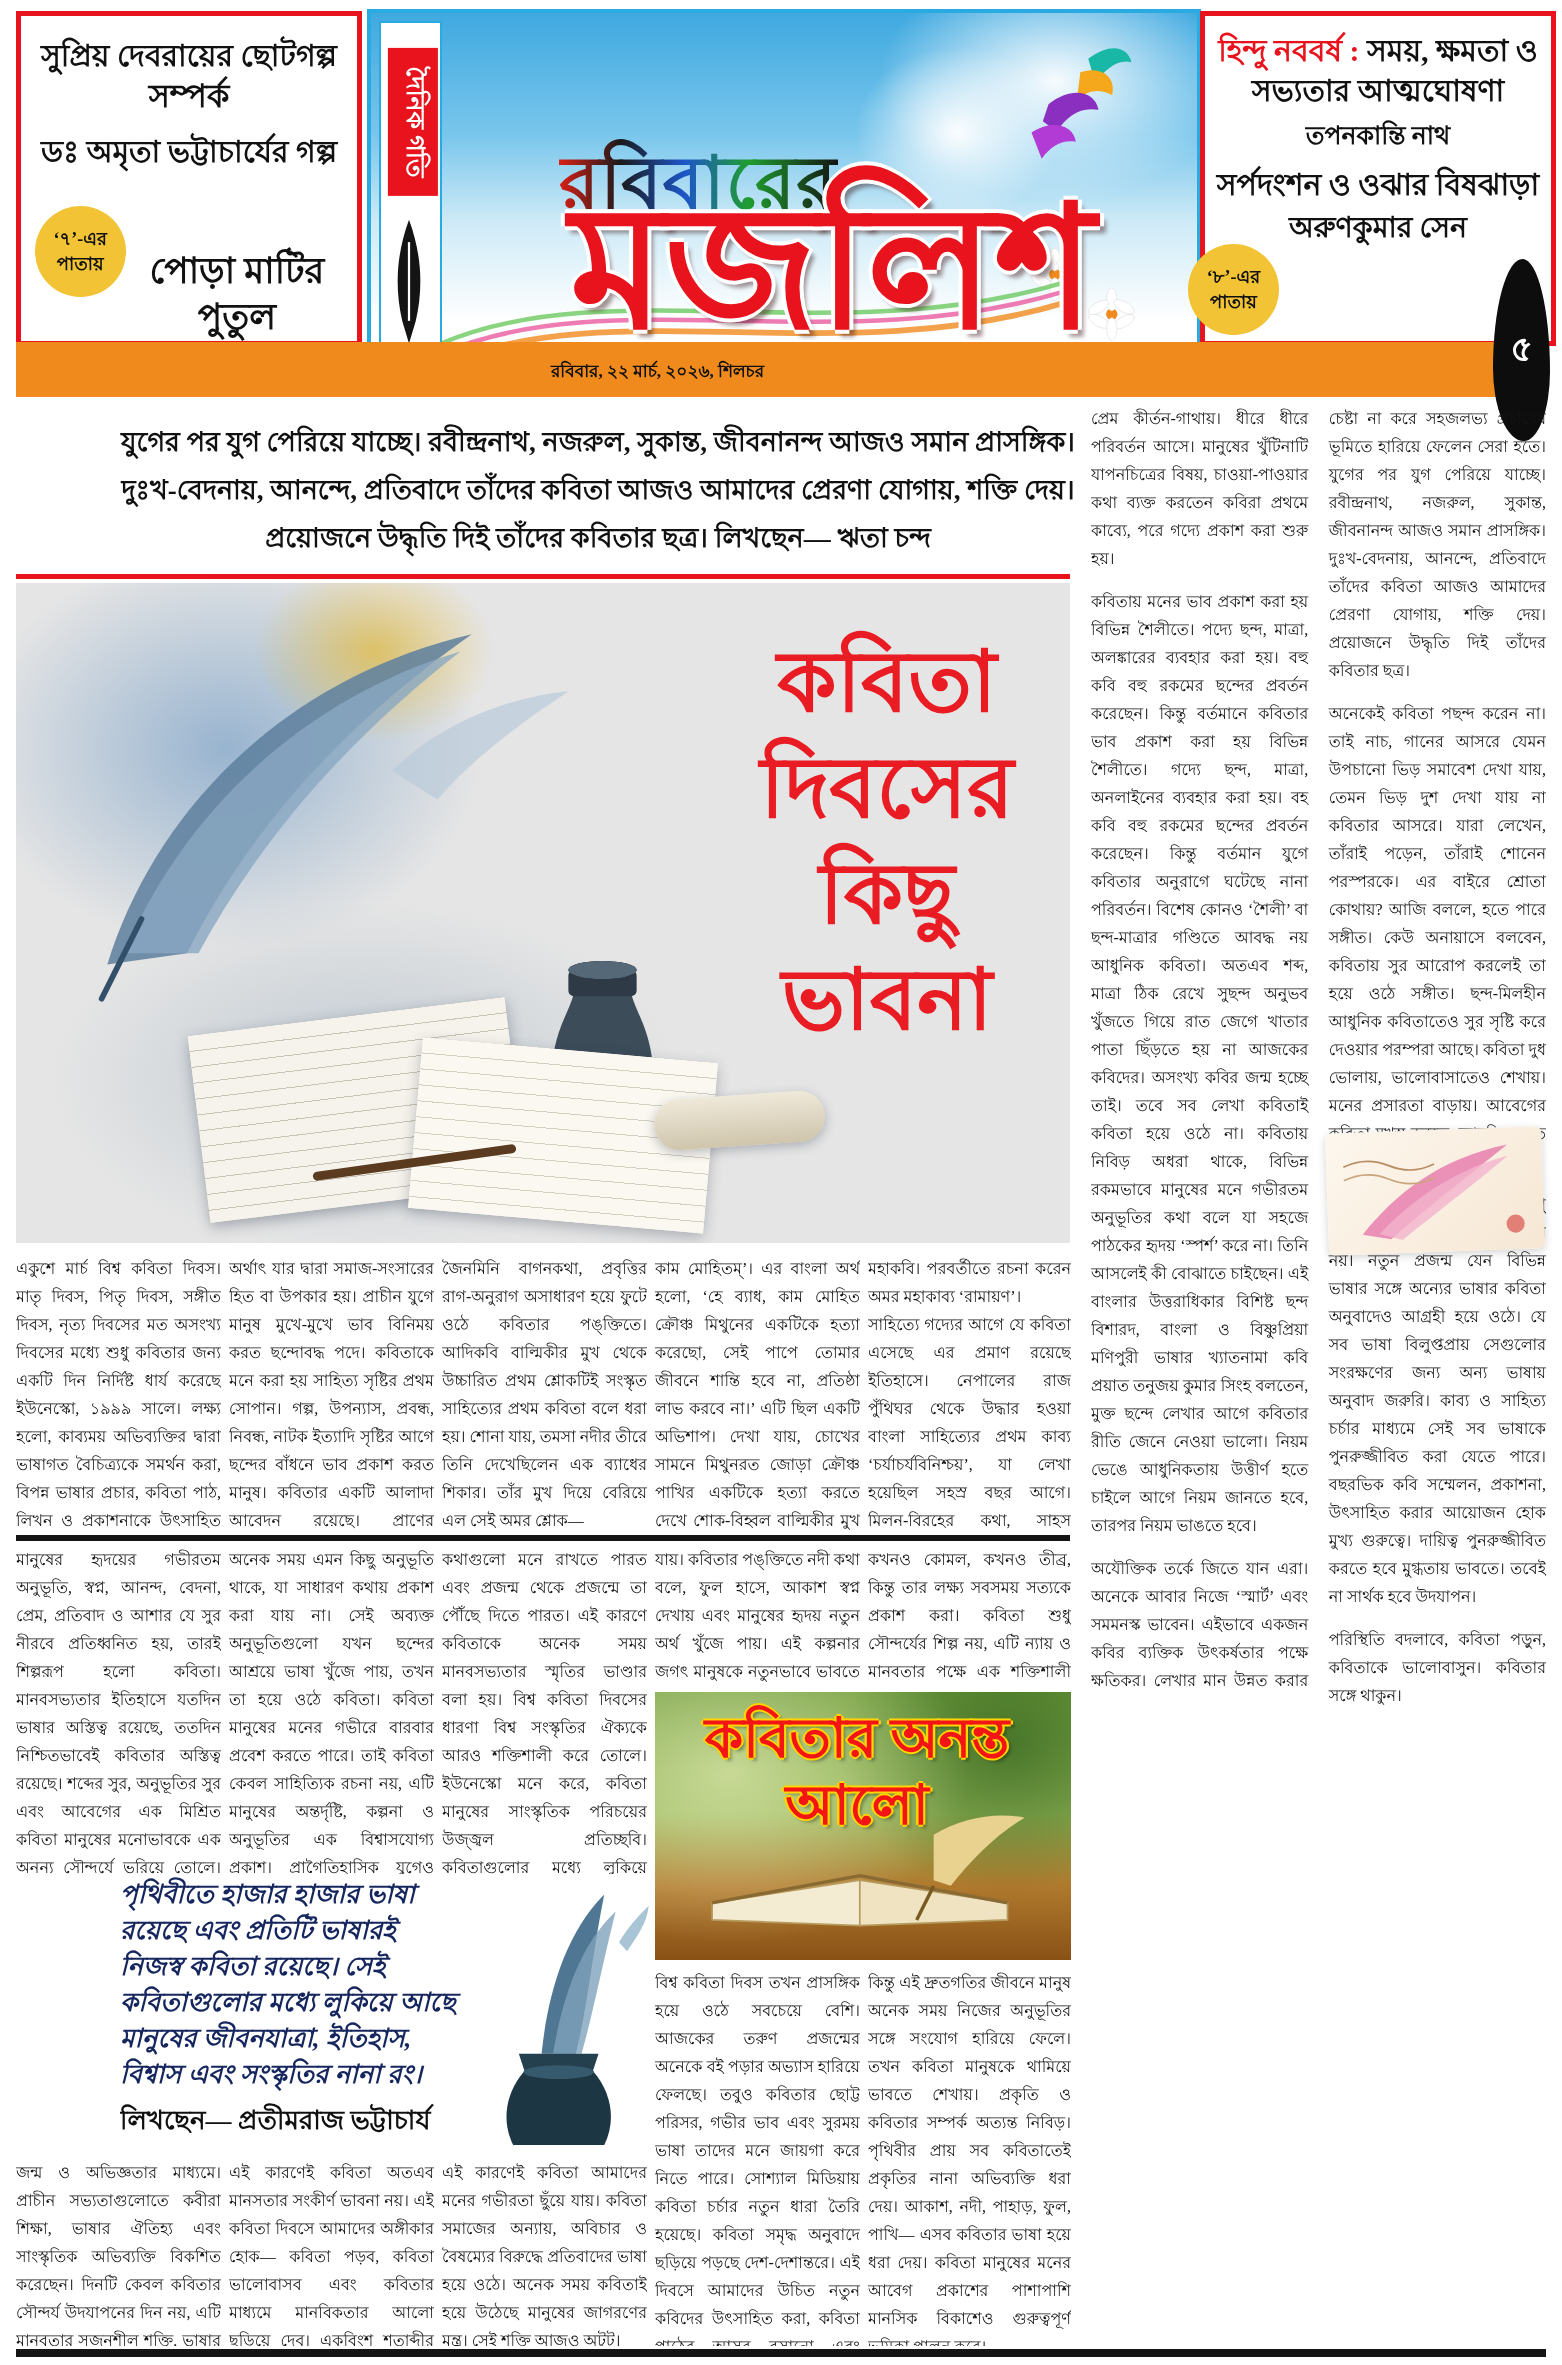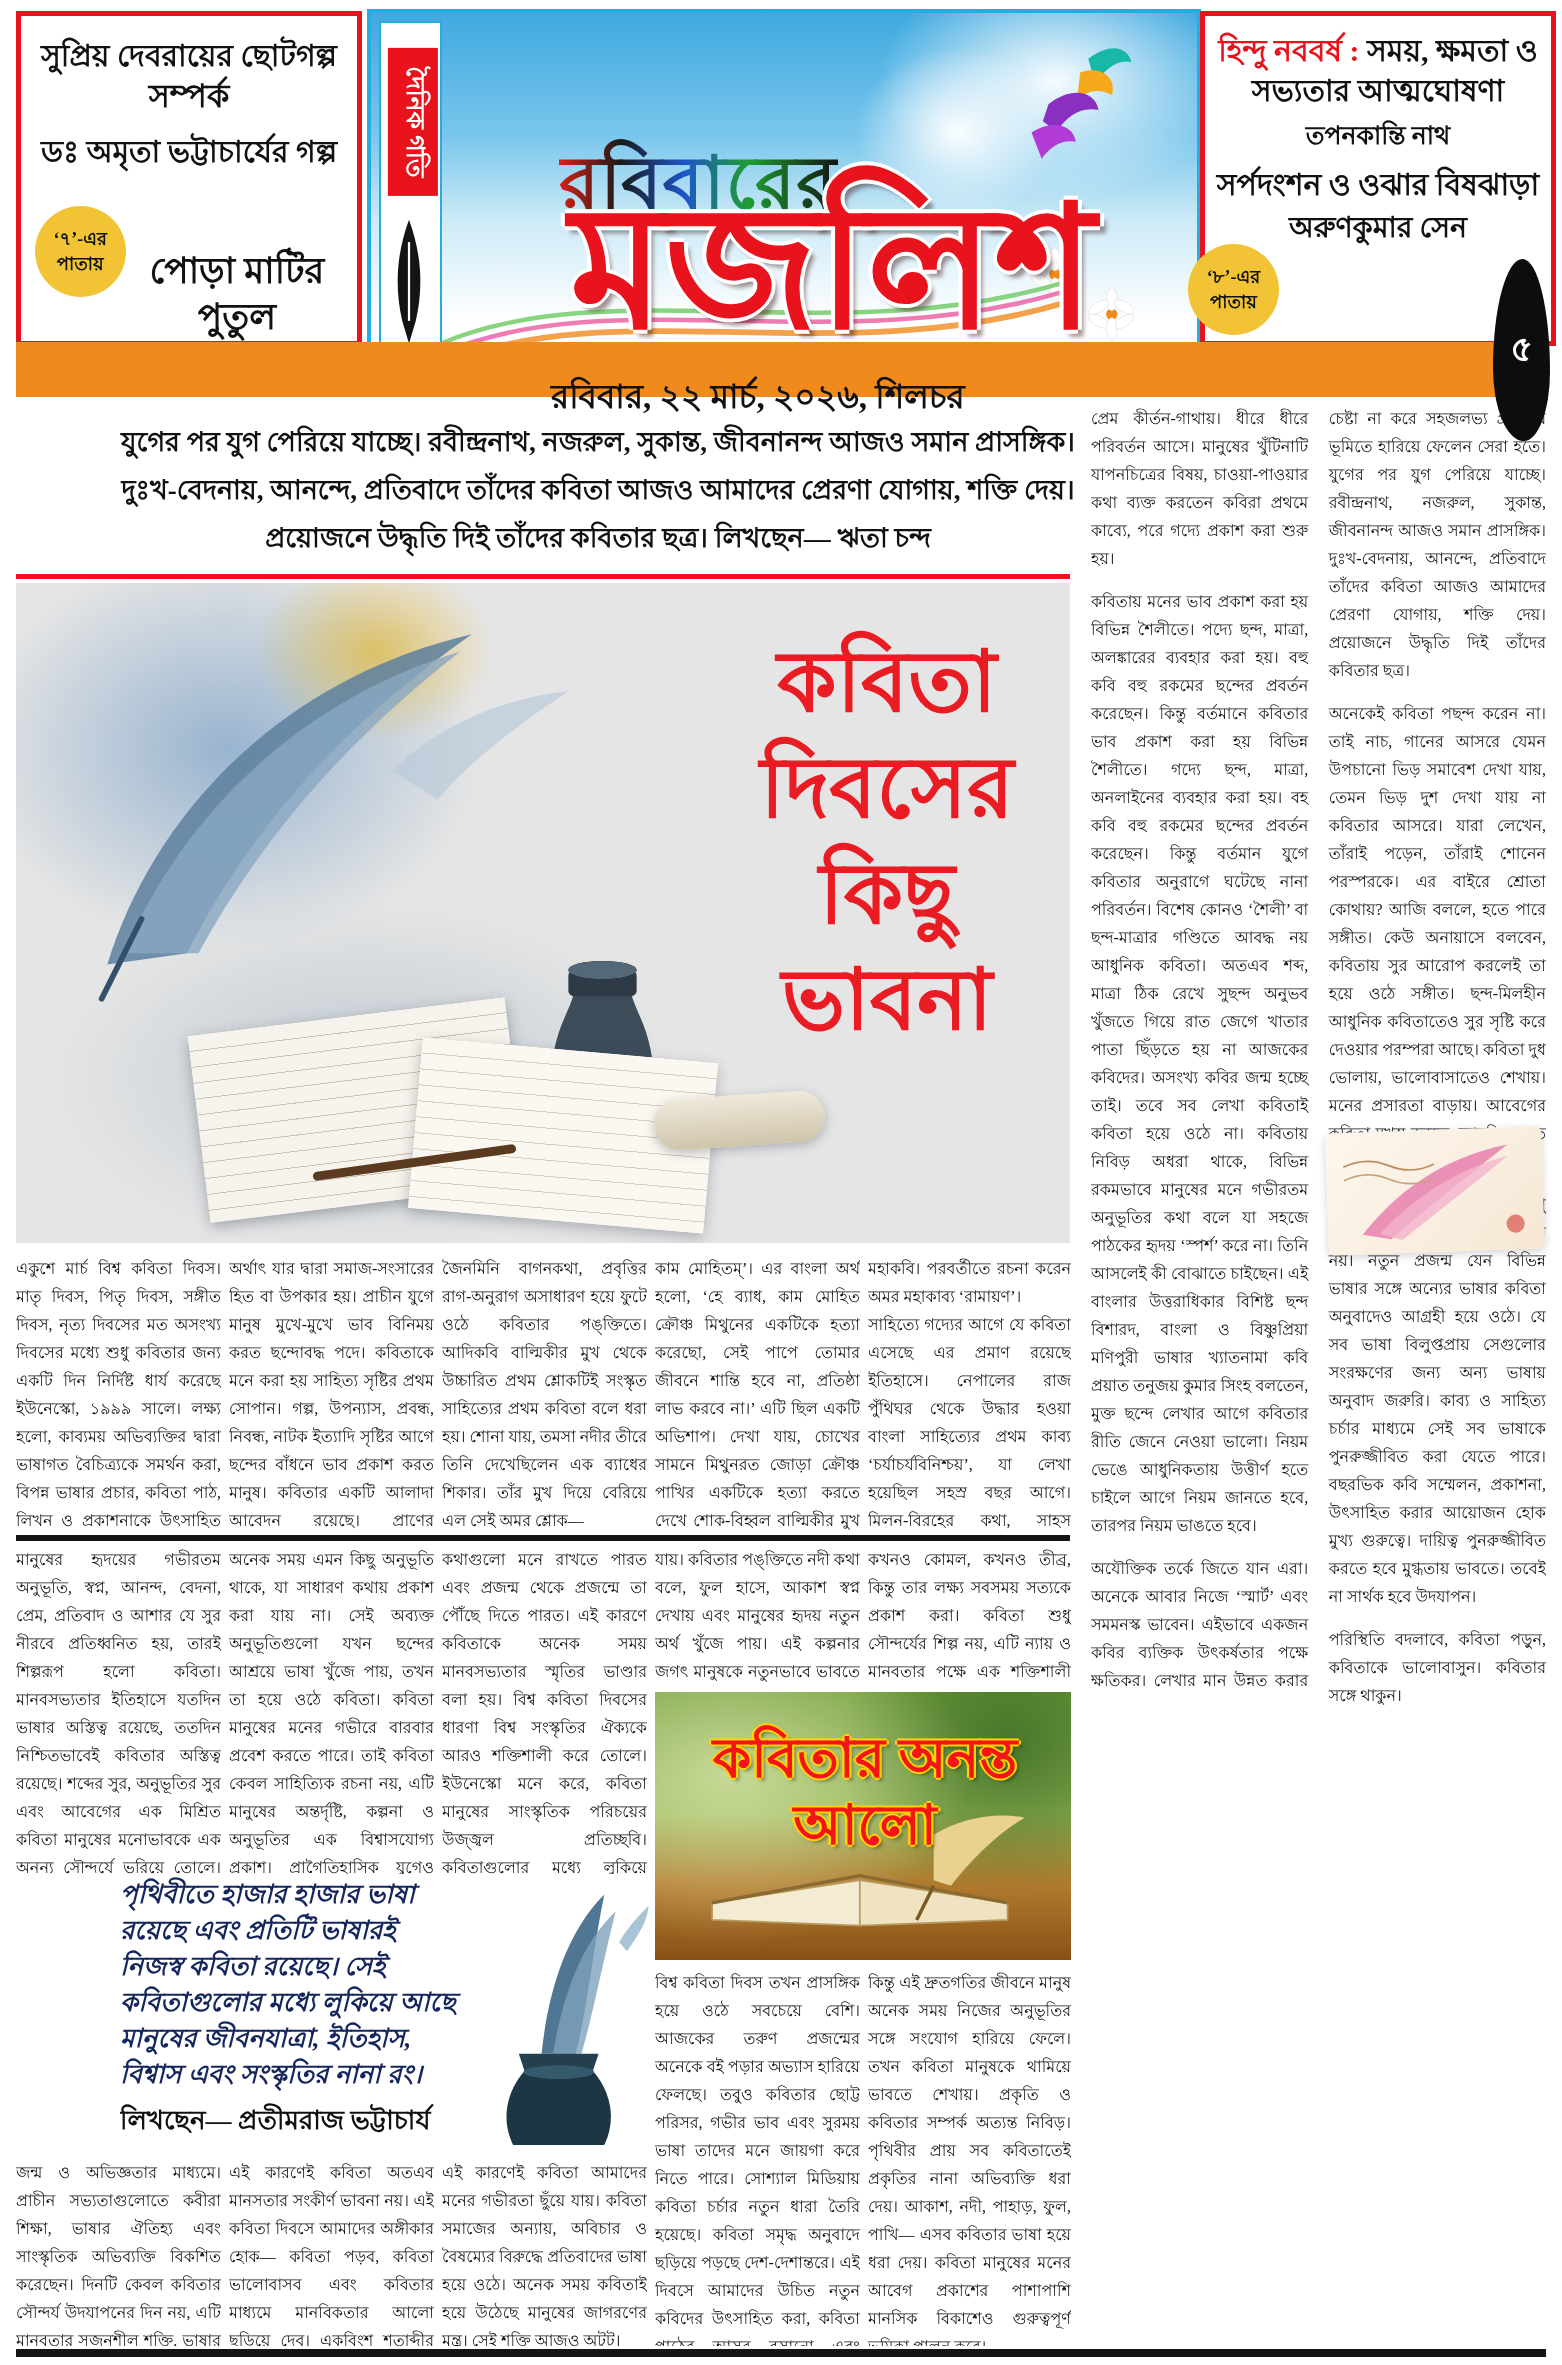--- a/index.html
+++ b/index.html
@@ -113,21 +113,21 @@
       <span>সময়, ক্ষমতা ও সভ্যতার আত্মঘোষণা</span>
     </div>
     <div class="h1" style="font-size:25px;margin-top:4.6px;">তপনকান্তি নাথ</div>
     <div class="h1" style="margin-top:9px;">সর্পদংশন ও ওঝার বিষঝাড়া</div>
     <div class="h1" style="font-size:28.5px;margin-top:3.4px;">অরুণকুমার সেন</div>
     <div class="badge abs prewrap" style="left:-17px;top:228px;">‘৮’-এর
 পাতায়</div>
   </div>
 
   <div class="abs datebar" style="left:16px;top:342px;width:1530px;height:55px;">
-    <div class="abs" style="left:535px;top:29px;font-weight:bold;font-size:33px;">রবিবার, ২২ মার্চ, ২০২৬, শিলচর</div>
+    <div class="abs" style="left:535px;top:16px;font-weight:bold;font-size:17px;">রবিবার, ২২ মার্চ, ২০২৬, শিলচর</div>
   </div>
   <div class="abs pgdrop" style="left:1493px;top:259px;width:57px;height:182px;">
     <div class="abs" style="left:0;top:63px;width:57px;text-align:center;color:#fff;font-weight:bold;font-size:35px;">৫</div>
   </div>
 
   <div class="abs" style="left:114px;top:418px;width:968px;">
     <div class="intro">যুগের পর যুগ পেরিয়ে যাচ্ছে। রবীন্দ্রনাথ, নজরুল, সুকান্ত, জীবনানন্দ আজও সমান প্রাসঙ্গিক।</div>
     <div class="intro">দুঃখ-বেদনায়, আনন্দে, প্রতিবাদে তাঁদের কবিতা আজও আমাদের প্রেরণা যোগায়, শক্তি দেয়।</div>
     <div class="intro">প্রয়োজনে উদ্ধৃতি দিই তাঁদের কবিতার ছত্র। লিখছেন— ঋতা চন্দ</div>
   </div>
@@ -204,21 +204,21 @@
        radial-gradient(239px 171px at 18% 30%,rgba(255,255,210,.55),rgba(255,255,210,0)),
        radial-gradient(171px 148px at 85% 20%,rgba(30,80,20,.55),rgba(30,80,20,0)),
        linear-gradient(180deg,#6f9c3c 0%,#8fb254 45%,#b07a2e 72%,#8a5116 100%);">
     <svg class="abs" style="left:34px;bottom:23px;" width="353" height="125" viewBox="0 0 620 220">
       <path d="M40 160 L300 120 L300 200 L40 190 Z" fill="#f4ecd2" stroke="#b79b5e" stroke-width="3"></path>
       <path d="M560 160 L300 120 L300 200 L560 190 Z" fill="#efe3c2" stroke="#b79b5e" stroke-width="3"></path>
       <path d="M40 160 L300 112 L560 160" fill="none" stroke="#8a6a33" stroke-width="6"></path>
       <path d="M430 40 C480 10 540 0 590 10 C540 40 500 80 460 130 L430 120 Z" fill="#e9d28f"></path>
       <line x1="430" y1="130" x2="400" y2="190" stroke="#7a5a20" stroke-width="6"></line>
     </svg>
-    <div class="abs a2hl prewrap" style="left:25px;top:12.5px;width:370px;margin-top:20px;">কবিতার অনন্ত
+    <div class="abs a2hl prewrap" style="left:17px;top:12.5px;width:370px;">কবিতার অনন্ত
 আলো</div>
   </div>
 
   <div class="abs" style="left:120px;top:1877px;width:529px;height:272px;overflow:hidden;">
     <div class="pq abs" style="left:0;top:0;width:342px;">পৃথিবীতে হাজার হাজার ভাষা রয়েছে এবং প্রতিটি ভাষারই নিজস্ব কবিতা রয়েছে। সেই কবিতাগুলোর মধ্যে লুকিয়ে আছে মানুষের জীবনযাত্রা, ইতিহাস, বিশ্বাস এবং সংস্কৃতির নানা রং।</div>
     <div class="pq-by abs" style="left:0;top:223px;width:364px;">লিখছেন— প্রতীমরাজ ভট্টাচার্য</div>
     <svg class="abs" style="left:336px;top:5.7px;" width="194" height="262" viewBox="0 0 340 460">
       <path d="M150 300 C160 200 190 90 260 20 C240 120 230 220 210 300 Z" fill="#4f7693"></path>
       <path d="M170 300 C185 210 215 110 280 50 C255 150 240 230 220 300 Z" fill="#7fa3bb" opacity=".8"></path>
       <path d="M300 120 C320 90 335 70 338 40 C318 60 300 80 286 104 Z" fill="#a9c4d4"></path>

